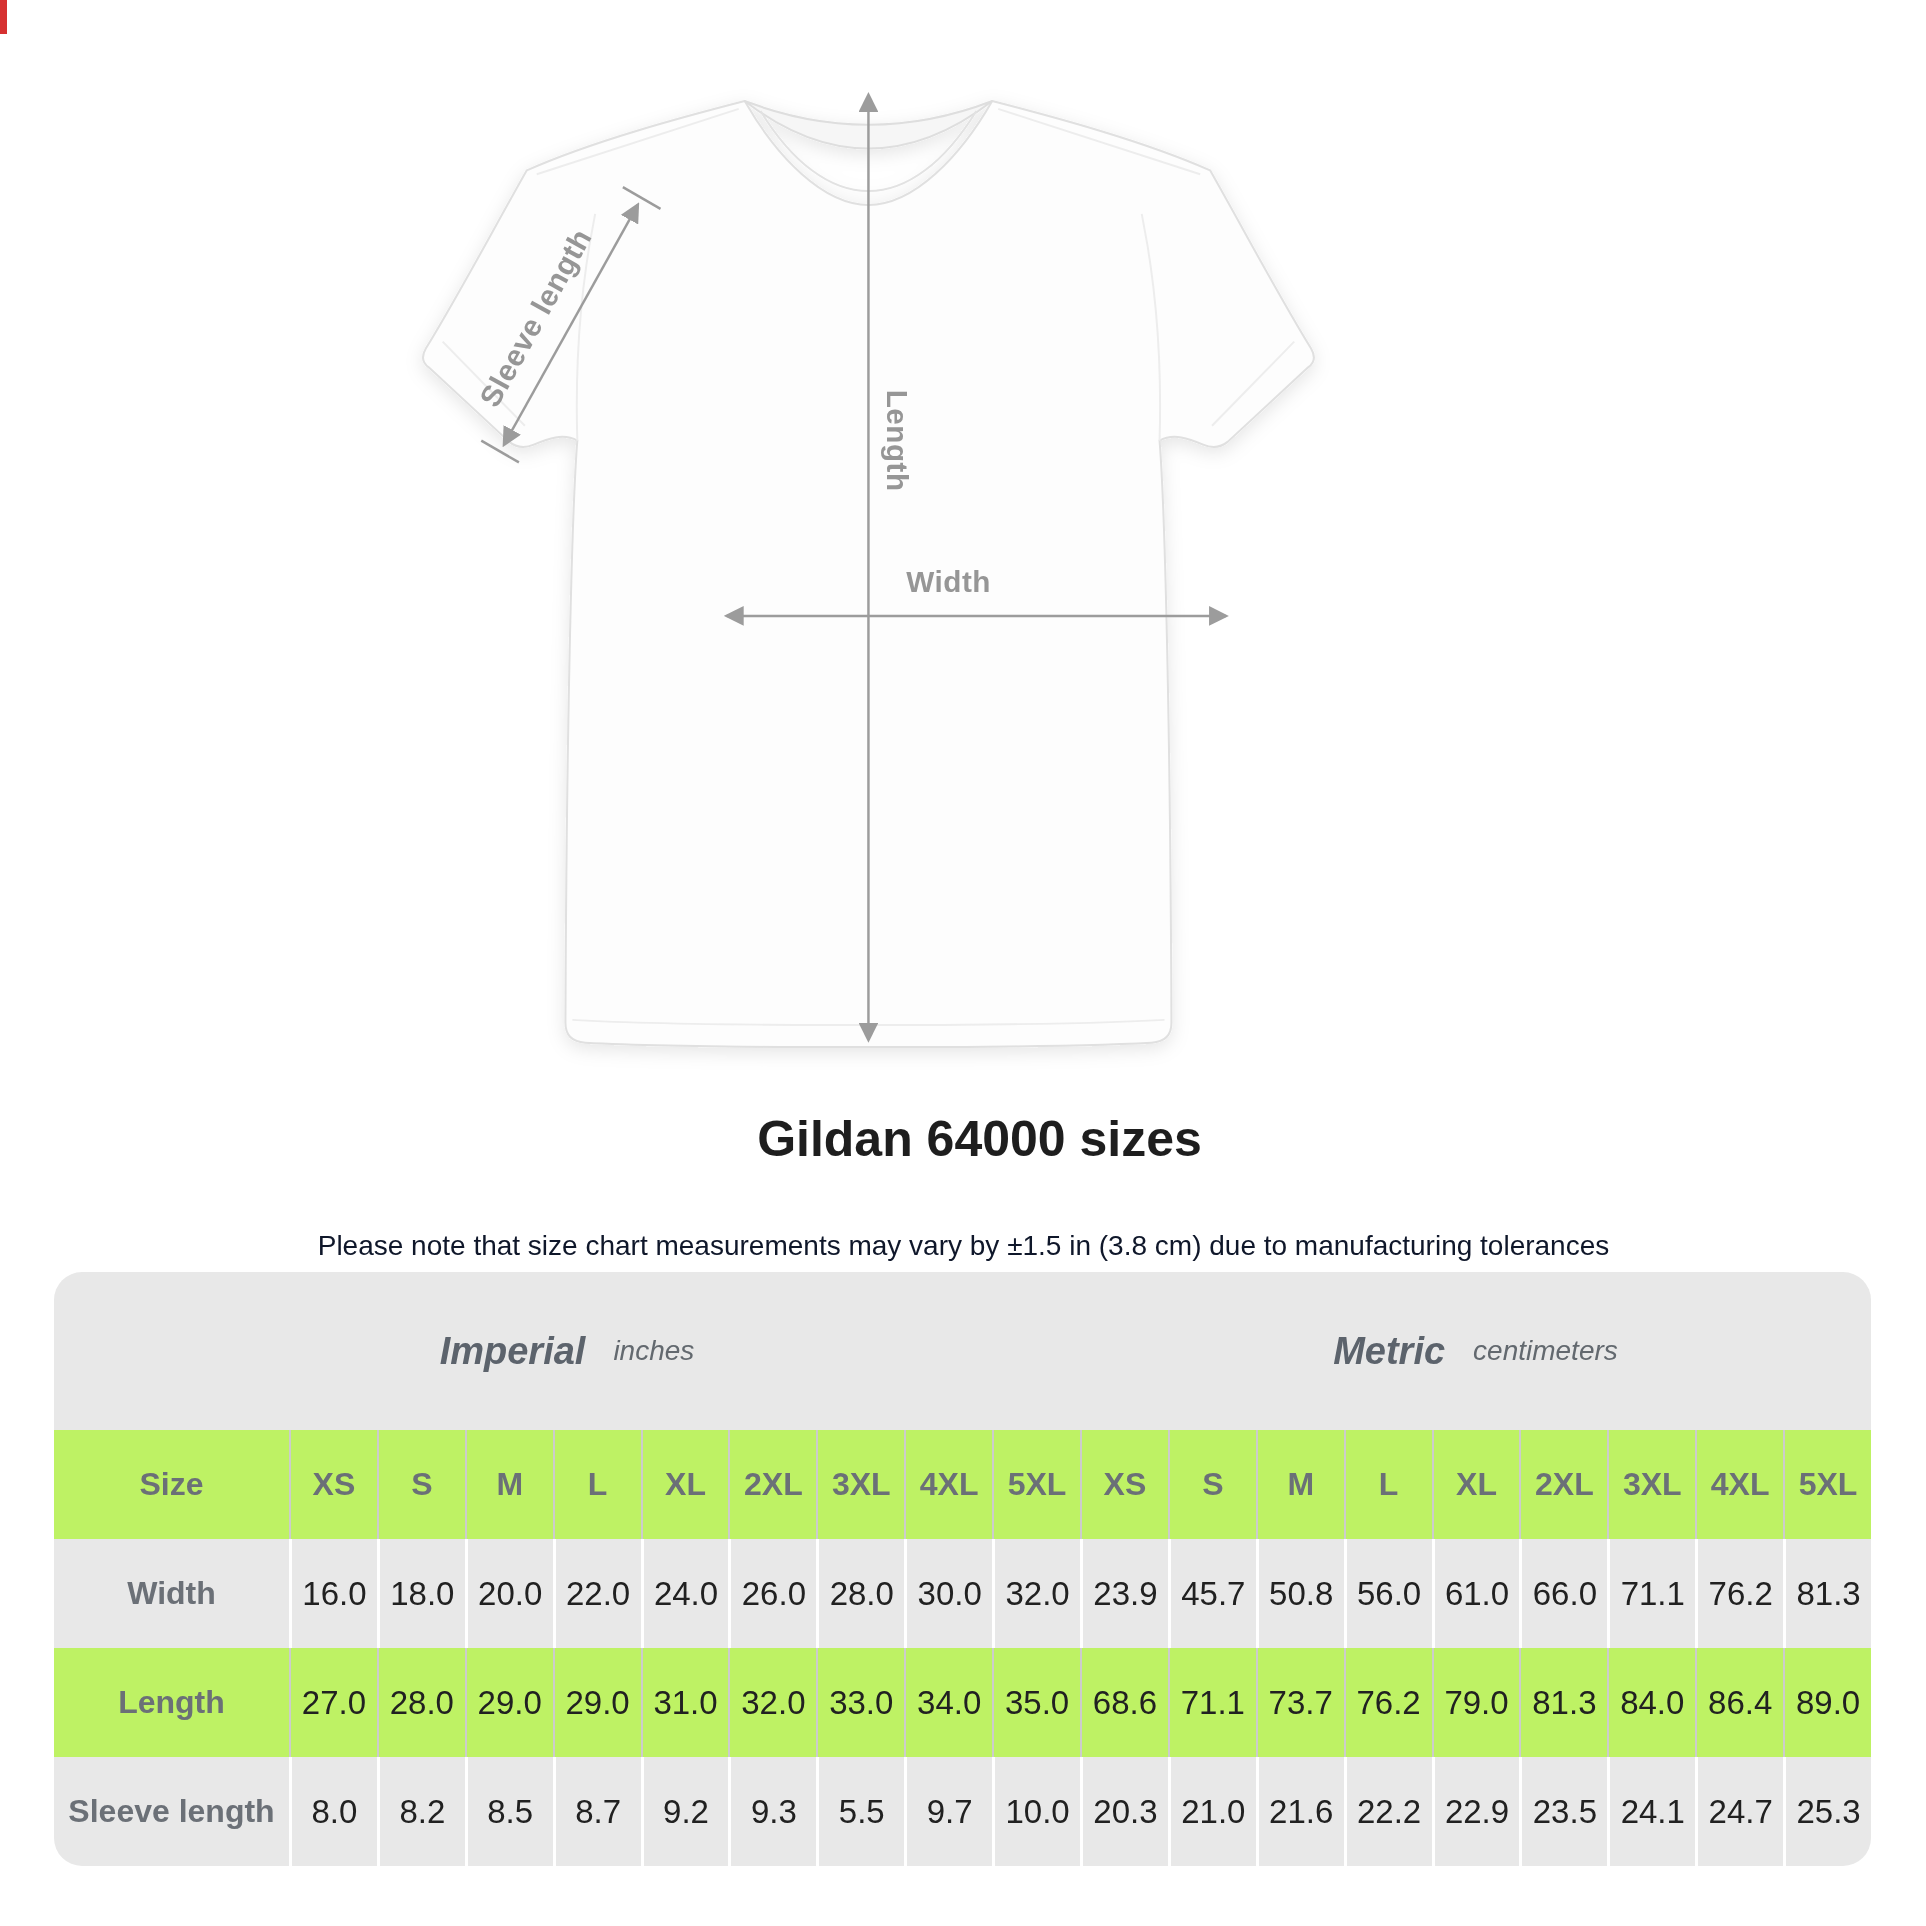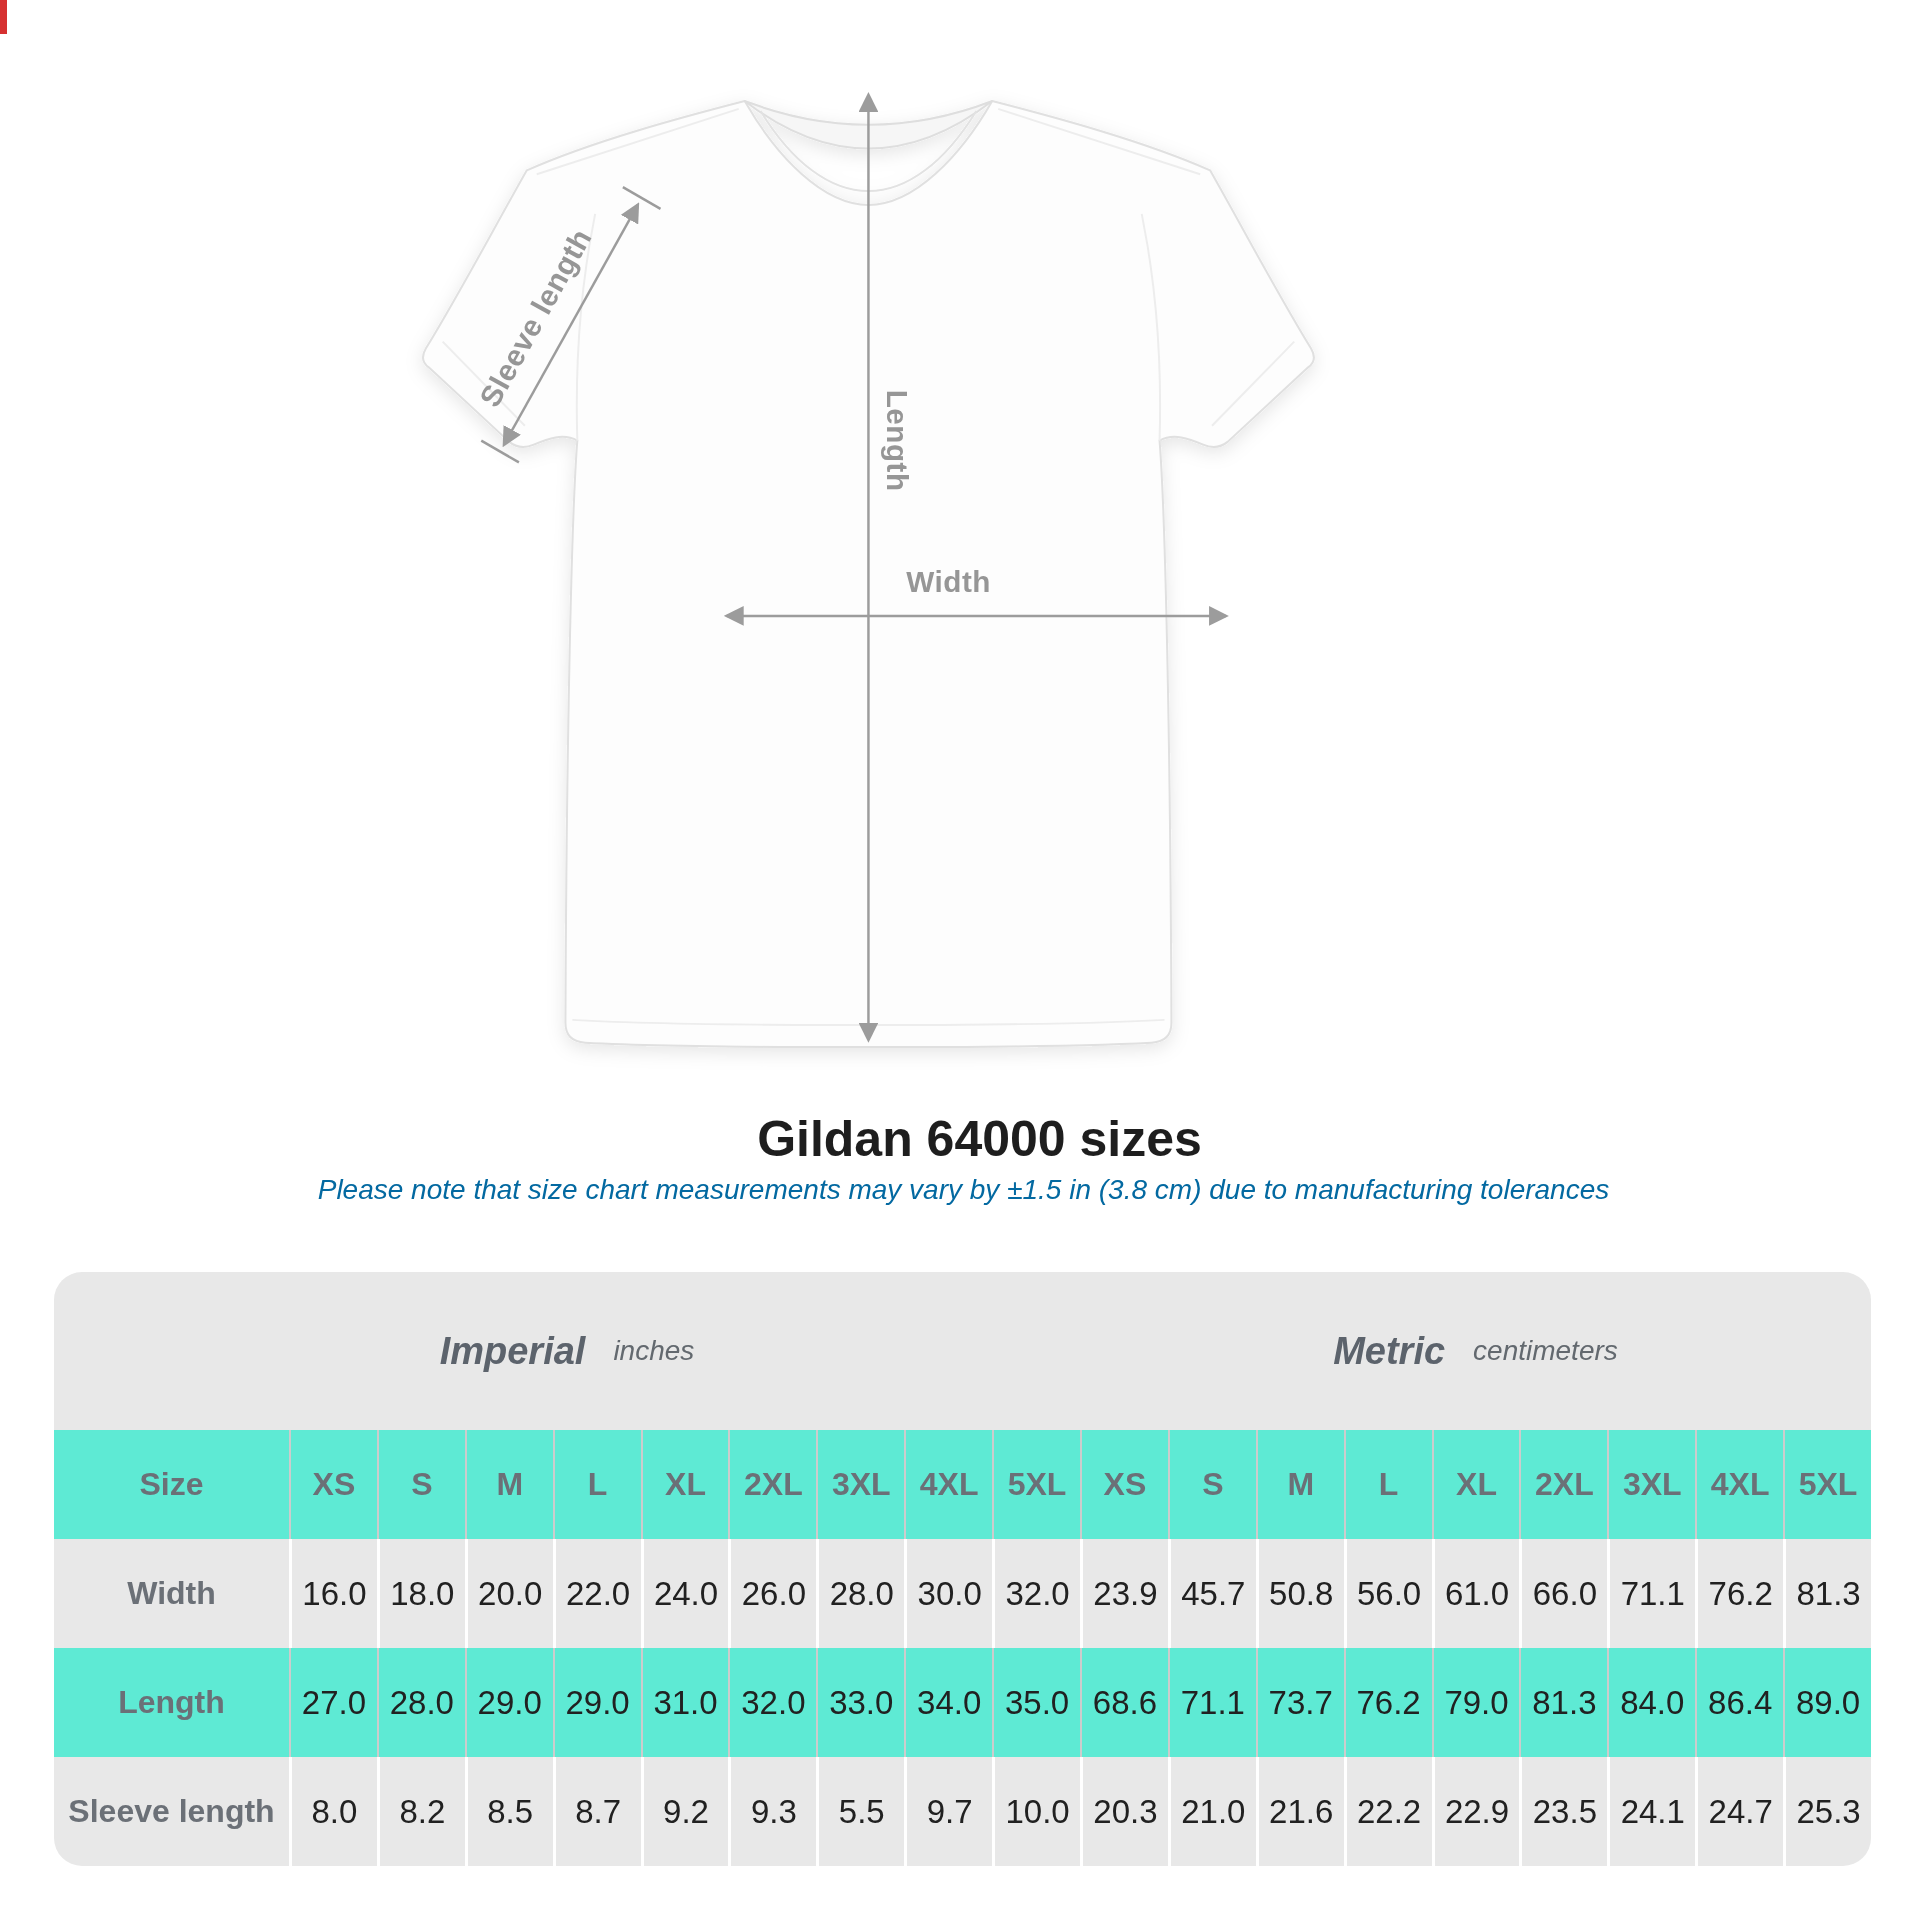--- a/index.html
+++ b/index.html
@@ -12,41 +12,41 @@
 
   .edge-artifact{position:absolute;left:0;top:0;width:7px;height:34px;background:#d63131;}
 
   .shirt-svg{position:absolute;left:0;top:0;width:1927px;height:1109px;}
 
   .page-title{
     position:absolute;top:1109px;left:0;width:1927px;text-align:center;
     font-size:50px;font-weight:bold;color:#1e1e1e;line-height:1.2;padding-left:32px;
   }
   .subtitle{
-    position:absolute;top:1172px;left:0;width:1927px;text-align:center;
-    font-size:28px;font-style:italic;color:#0369a1;line-height:1.3;
+    position:absolute;top:1228px;left:0;width:1927px;text-align:center;
+    font-size:28px;color:#0f172a;line-height:1.3;
   }
 
   .size-table{
     position:absolute;left:54px;top:1272px;width:1817px;
     display:grid;
     grid-template-columns:235px repeat(18, 1fr);
     grid-template-rows:158px repeat(4, 109px);
   }
   .hdr{
     background:#e8e8e8;display:flex;flex-direction:row;
     align-items:center;justify-content:center;gap:8px;height:158px;
   }
   .hdr-imperial{grid-column:1 / 11;border-radius:28px 0 0 0;}
   .hdr-metric{grid-column:11 / 20;border-radius:0 28px 0 0;text-align:center;}
   .hdr .big{font-size:38px;font-weight:bold;font-style:italic;color:#5c636c;}
   .hdr .small{font-size:28px;font-style:italic;color:#63696f;margin-left:20px;}
 
   .cell{height:109px;display:flex;align-items:center;justify-content:center;}
-  .w{background:#5eead4;border-left:2px solid #cccccc;}
+  .w{background:#bef264;border-left:2px solid #cccccc;}
   .g{background:#e8e8e8;border-left:3px solid #ffffff;}
   .first{border-left:none;}
   .lab{color:#6b7077;font-weight:bold;font-size:32px;}
   .val{color:#212121;font-size:33px;}
   .bl{border-radius:0 0 0 28px;}
   .br{border-radius:0 0 28px 0;}
 
   .shirt-body{fill:#fdfdfd;stroke:#e0e0e0;stroke-width:2;}
   .collar-band{fill:#f6f6f6;stroke:#dedede;stroke-width:2;}
   .seam{fill:none;stroke:#ededed;stroke-width:2;}

